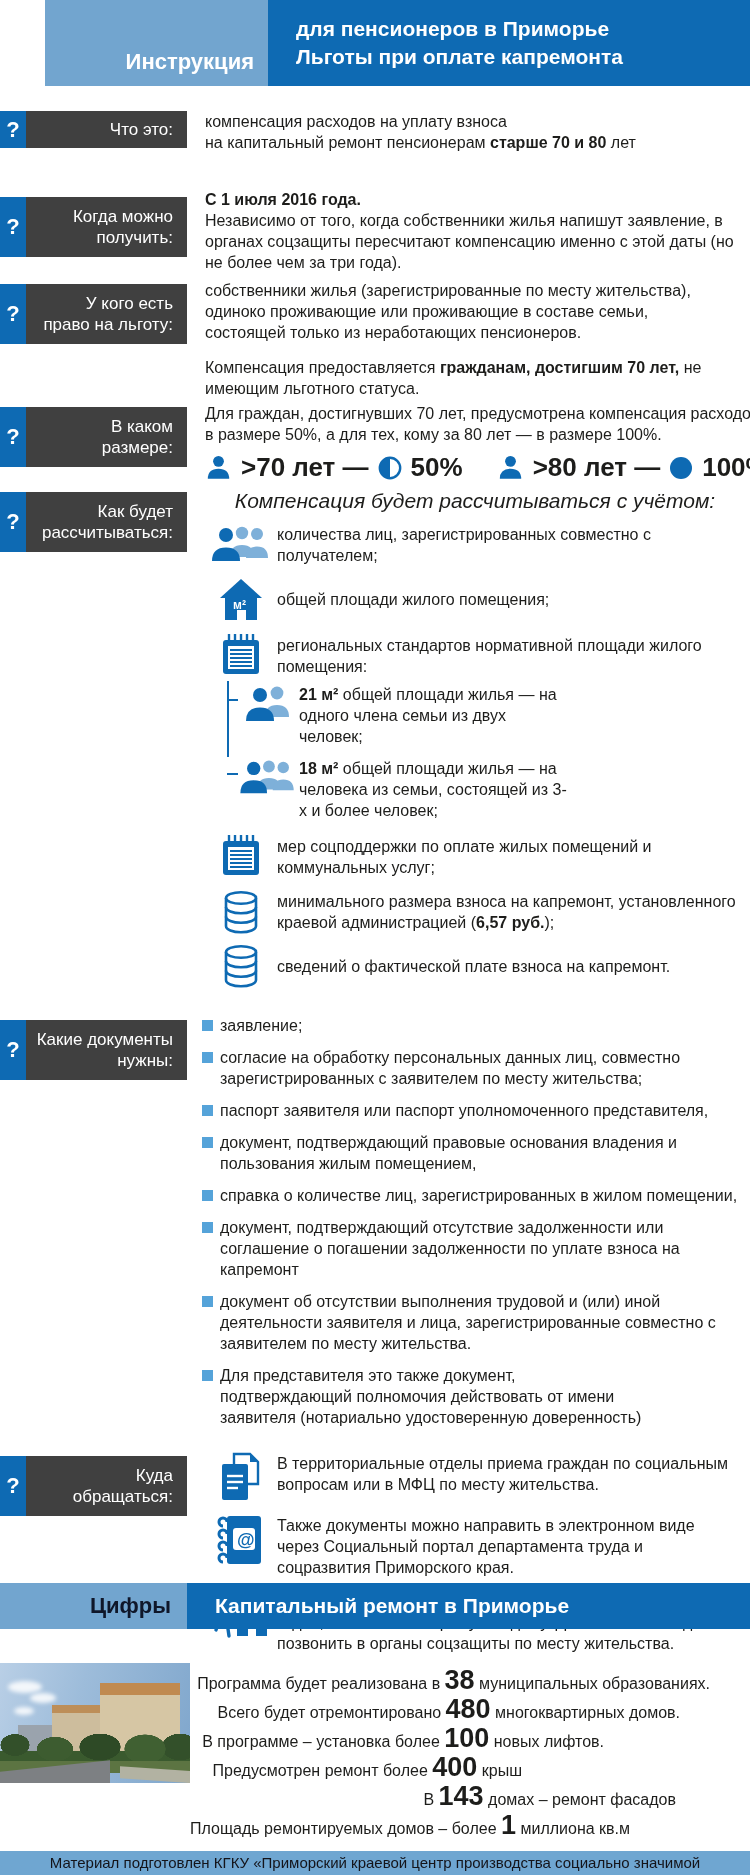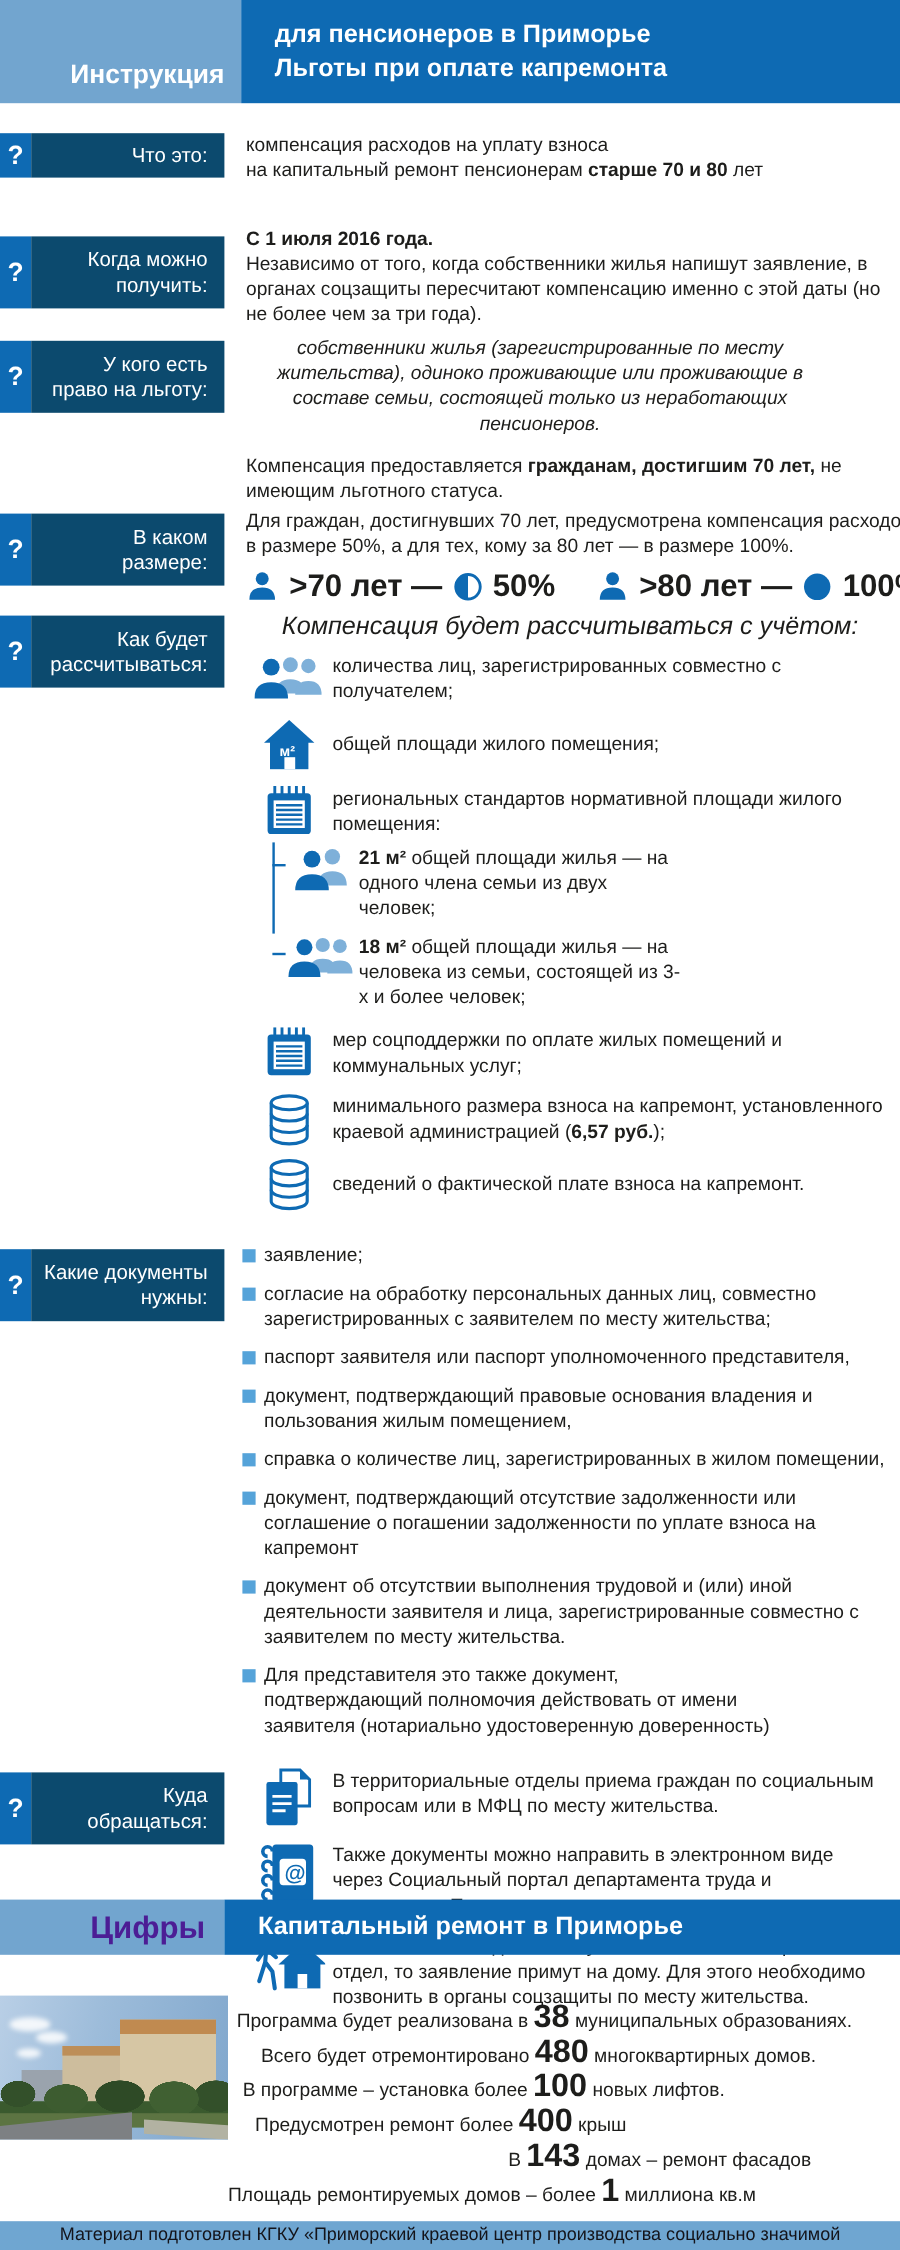--- a/index.html
+++ b/index.html
@@ -1,40 +1,40 @@
 <!DOCTYPE html>
 <html><head>
 <meta charset="utf-8">
 <style>
   html,body{margin:0;padding:0;background:#e9e9e9;}
   .page{position:relative;width:750px;height:1875px;background:#ffffff;margin:0 auto;
         font-family:"Liberation Sans",sans-serif;color:#1d1d1b;overflow:hidden;}
 
   
   .topbar{display:flex;height:86px;}
-  .topbar .kick{width:201px;background:#72a5cf;display:flex;align-items:flex-end;justify-content:flex-end;
-                padding:0 14px 11px 0;color:#fff;font-weight:bold;font-size:22px;box-sizing:border-box;}
+  .topbar .kick{width:223px;background:#72a5cf;display:flex;align-items:flex-end;justify-content:flex-end;
+                padding:0 14px 11px 0;color:#fff;font-weight:bold;font-size:22px;box-sizing:border-box;margin-left:45px;}
   .topbar .titlebox{flex:1;background:#0e6ab3;color:#fff;font-weight:bold;font-size:21px;line-height:28px;
                     padding:15px 0 0 28px;box-sizing:border-box;}
 
   
   .main{position:absolute;top:86px;left:0;right:0;}
   .sec{display:flex;}
   .labelcol{width:187px;flex:none;}
   .lblwrap{display:flex;width:100%;}
   .qsq{width:26px;flex:none;background:#0e6ab3;color:#fff;font-weight:bold;font-size:22px;
        display:flex;align-items:center;justify-content:center;}
-  .lbl{flex:1;background:#0c4a6e;color:#fff;font-size:17px;line-height:21px;text-align:right;
+  .lbl{flex:1;background:#404040;color:#fff;font-size:17px;line-height:21px;text-align:right;
        padding-right:14px;display:flex;flex-direction:column;justify-content:center;box-sizing:border-box;}
   .h1{height:37px;} .h2{height:60px;}
   .off4{margin-top:4px;} .off8{margin-top:8px;}
   .content{flex:1;padding-left:18px;font-size:16px;line-height:21px;box-sizing:border-box;}
   .s1{margin-top:25px;} .s2{margin-top:36px;} .s3{margin-top:7px;} .s4{margin-top:4px;}
   .s5{margin-top:7px;} .s6{margin-top:24px;} .s7{margin-top:13px;}
-  .bold{font-weight:bold;} .ital{font-style:italic;text-align:center;}
+  .bold{font-weight:bold;} .ital{}
   .w545{max-width:545px;} .w490{max-width:490px;} .w500{max-width:500px;} .w570{max-width:570px;}
   .mt14{margin-top:14px;}
 
   
   .badges{display:flex;align-items:center;margin-top:9px;font-weight:bold;font-size:26px;white-space:nowrap;}
   .badges .gap{width:34px;} .badges .g8{width:9px;}
   .badges svg{display:block;}
 
   
   .calc-head{font-style:italic;font-size:21px;max-width:540px;text-align:center;margin:2px 0 12px 0;}
@@ -54,21 +54,21 @@
   .bullets{padding-top:3px;}
   .b{position:relative;padding-left:15px;margin-bottom:11px;}
   .b::before{content:"";position:absolute;left:-3px;top:5px;width:11px;height:11px;background:#55a3d9;}
   .w530{max-width:530px;} .w560{max-width:560px;} .w540b{max-width:540px;} .w430{max-width:430px;}
 
   
   .w520{max-width:520px;}
 
   
   .numbar{position:absolute;top:1583px;left:0;right:0;height:46px;display:flex;}
-  .numbar .kick{width:187px;background:#72a5cf;color:#4c1d95;font-weight:bold;font-size:26px;
+  .numbar .kick{width:187px;background:#72a5cf;color:#0f172a;font-weight:bold;font-size:22px;
                 display:flex;align-items:center;justify-content:flex-end;padding-right:16px;box-sizing:border-box;}
   .numbar .t{flex:1;background:#0e6ab3;color:#fff;font-weight:bold;font-size:21px;
              display:flex;align-items:center;padding-left:28px;box-sizing:border-box;}
 
   
   .stats{position:absolute;left:190px;right:0;top:1666px;}
   .stat{height:29px;line-height:29px;font-size:16px;text-align:right;white-space:nowrap;}
   .stat b{font-size:27px;}
   .st1{padding-right:40px;} .st2{padding-right:70px;} .st3{padding-right:146px;}
   .st4{padding-right:228px;} .st5{padding-right:74px;} .st6{padding-right:154px;}

